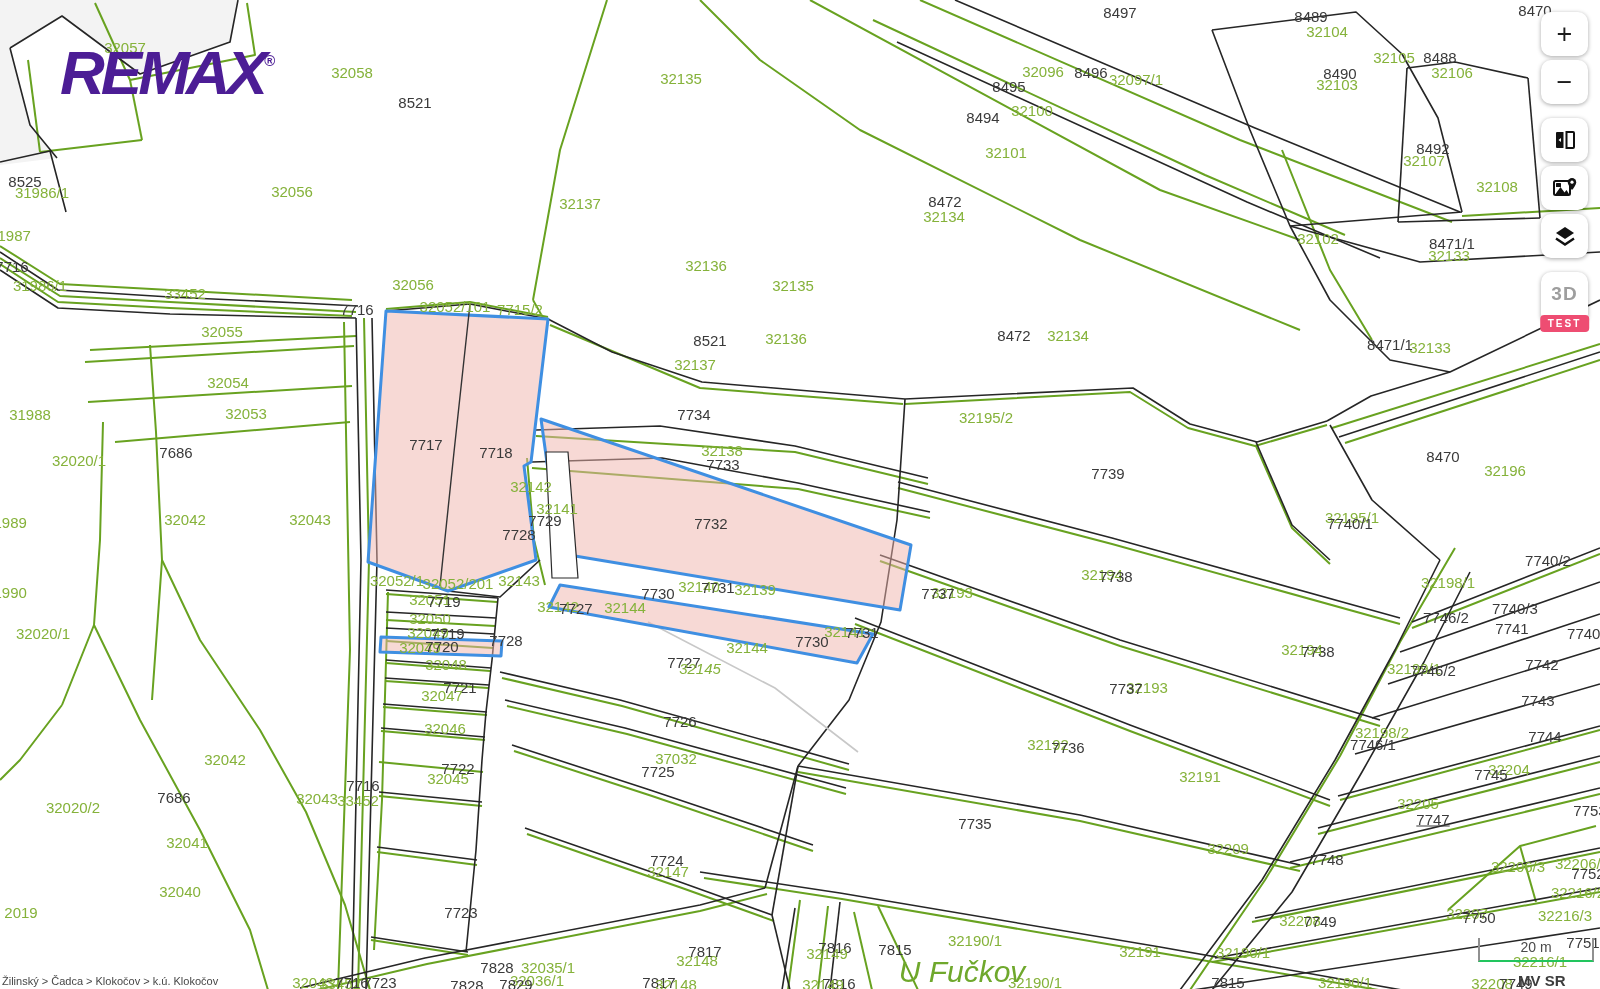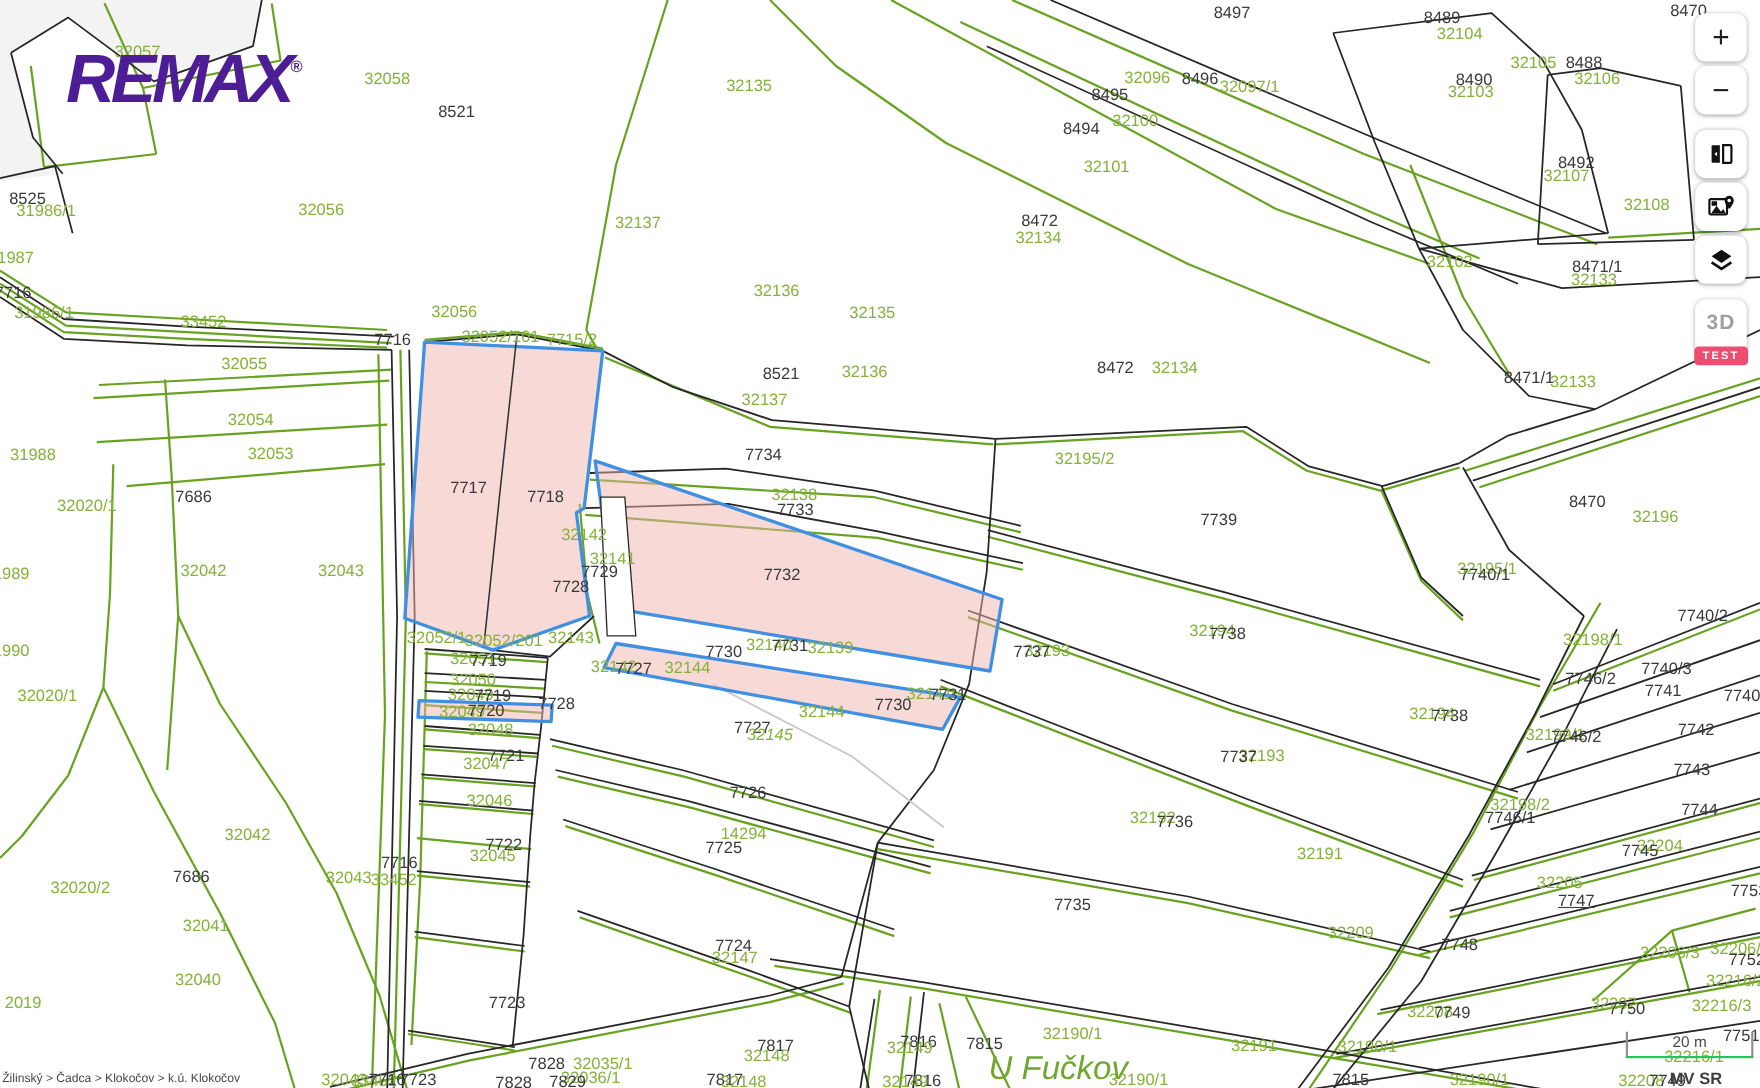--- a/index.html
+++ b/index.html
@@ -307,21 +307,21 @@
       <div class="lbl g" style="left: 558px; top: 606px;">32142</div>
       <div class="lbl k" style="left: 576px; top: 608px;">7727</div>
       <div class="lbl g" style="left: 625px; top: 607px;">32144</div>
       <div class="lbl g" style="left: 747px; top: 647px;">32144</div>
       <div class="lbl g" style="left: 845px; top: 631px;">32141</div>
       <div class="lbl k" style="left: 862px; top: 632px;">7731</div>
       <div class="lbl k" style="left: 812px; top: 641px;">7730</div>
       <div class="lbl k" style="left: 684px; top: 662px;">7727</div>
       <div class="lbl g" style="left: 700px; top: 668px; font-style: italic;">32145</div>
       <div class="lbl k" style="left: 680px; top: 721px;">7726</div>
-      <div class="lbl g" style="left: 676px; top: 758px;">14294</div>
+      <div class="lbl g" style="left: 676px; top: 758px;">37032</div>
       <div class="lbl k" style="left: 658px; top: 771px;">7725</div>
       <div class="lbl k" style="left: 667px; top: 860px;">7724</div>
       <div class="lbl g" style="left: 668px; top: 871px;">32147</div>
       <div class="lbl k" style="left: 705px; top: 951px;">7817</div>
       <div class="lbl g" style="left: 697px; top: 960px;">32148</div>
       <div class="lbl k" style="left: 659px; top: 982px;">7817</div>
       <div class="lbl g" style="left: 676px; top: 984px;">32148</div>
       <div class="lbl k" style="left: 835px; top: 947px;">7816</div>
       <div class="lbl g" style="left: 827px; top: 953px;">32149</div>
       <div class="lbl k" style="left: 895px; top: 949px;">7815</div>

